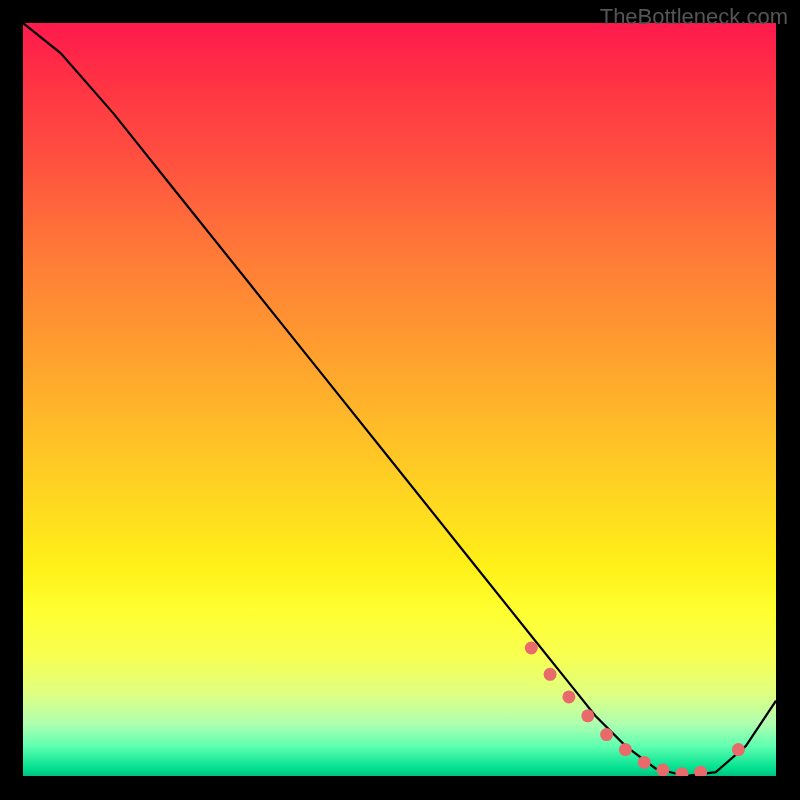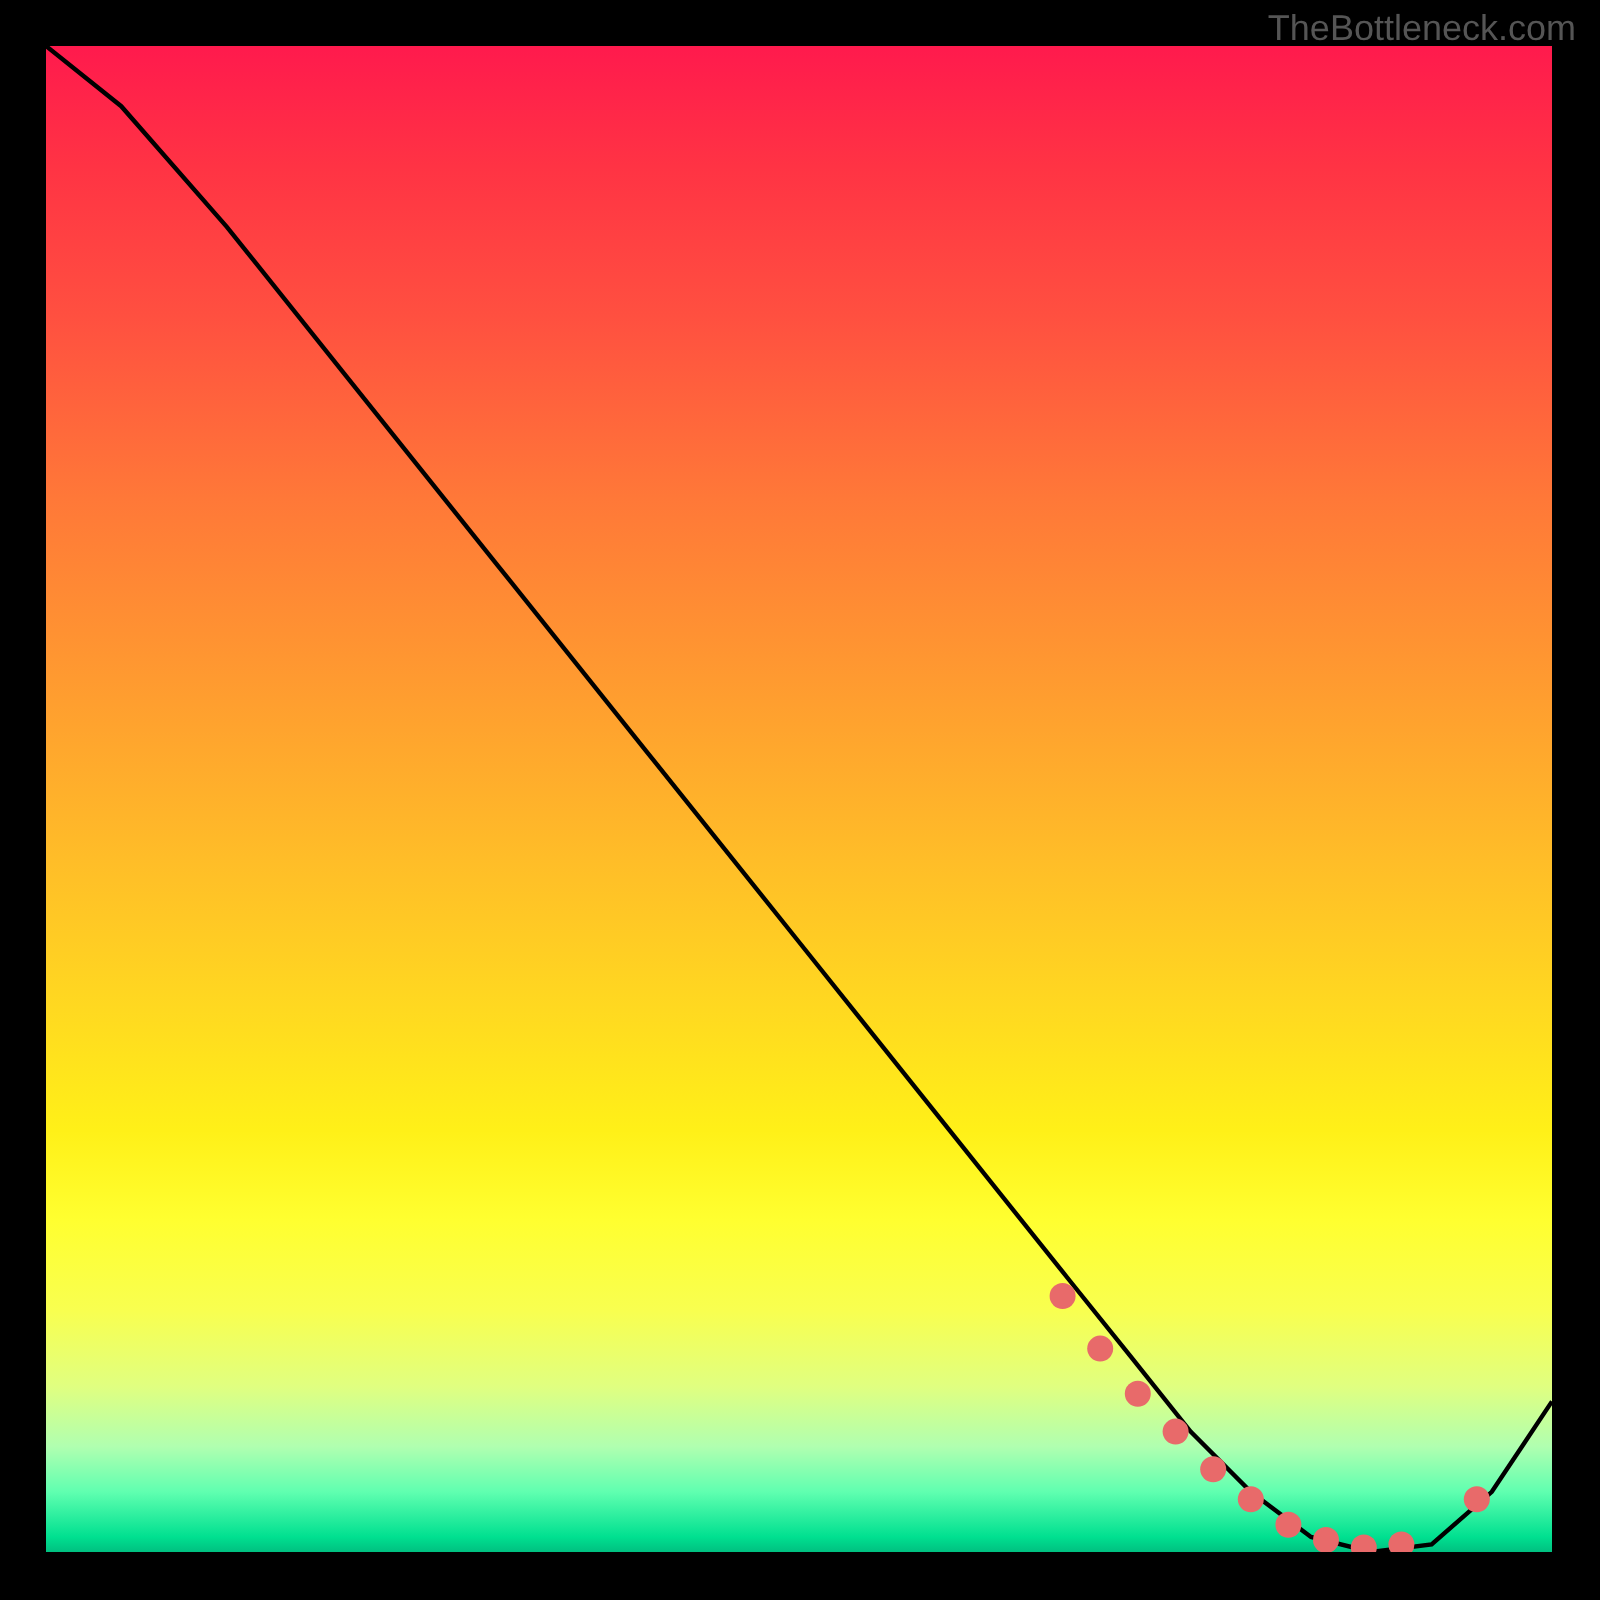--- a/index.html
+++ b/index.html
@@ -9,21 +9,21 @@
     background: #000;
     position: relative;
     font-family: Arial, sans-serif;
     overflow: hidden;
   }
   .watermark {
     position: absolute;
     top: 4px;
     right: 12px;
     color: #555;
-    font-size: 18px;
+    font-size: 22px;
     font-weight: 500;
     z-index: 10;
   }
   .plot-area {
     position: absolute;
     left: 23px;
     top: 23px;
     width: 753px;
     height: 753px;
   }

